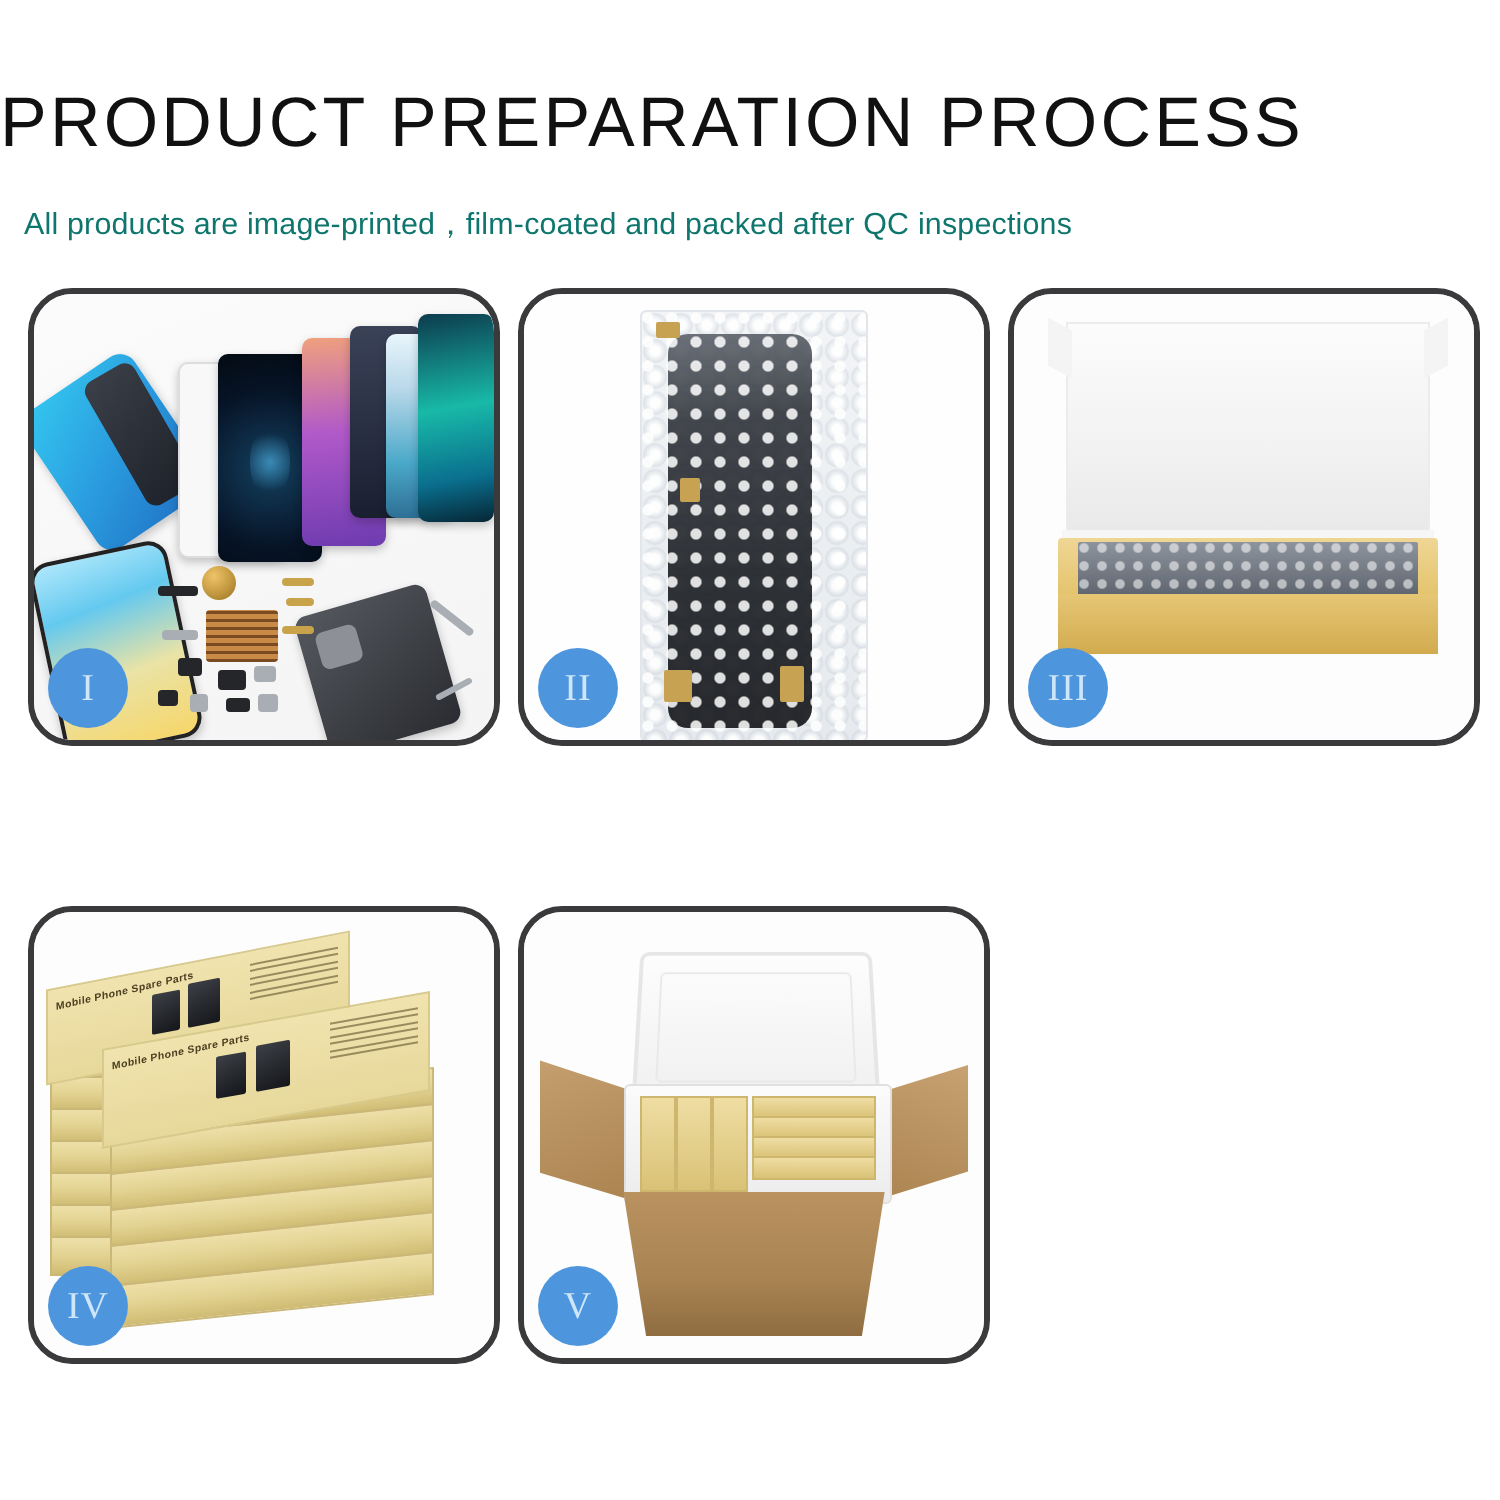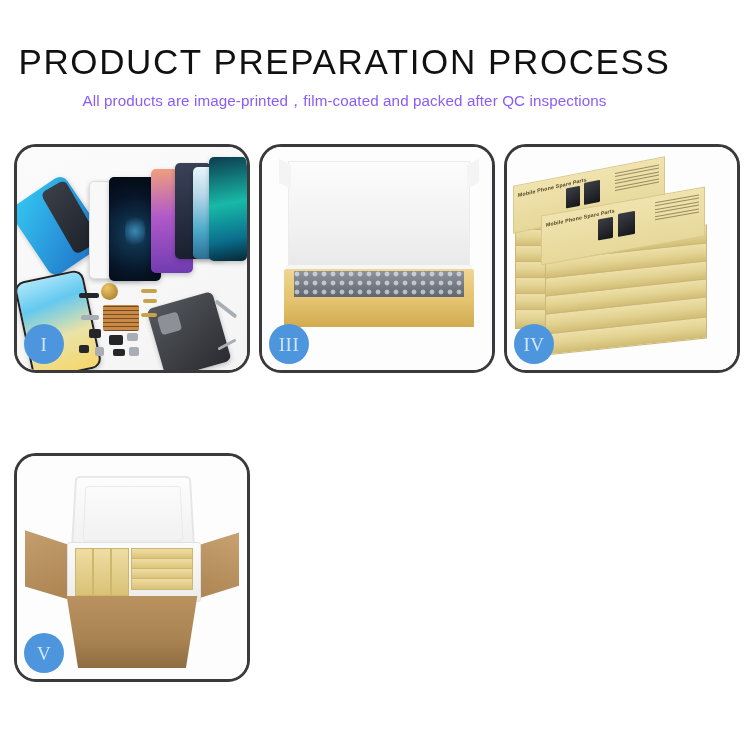--- a/index.html
+++ b/index.html
@@ -6,31 +6,31 @@
   body{
     width:750px;height:750px;
     background:#ffffff;
     font-family:"Liberation Sans", sans-serif;
     overflow:hidden;
     position:relative;
   }
   .page{width:750px;height:750px;position:relative;background:#fff;}
 
   
-  .header{position:absolute;left:0;top:0;width:689px;text-align:center;}
+  .header{position:absolute;left:0;top:0;width:689px;}
   .title{
     margin:0;padding-top:42px;
     font-size:35px;line-height:40px;
     font-weight:400;letter-spacing:1.6px;
     color:#111;font-family:"Liberation Sans", sans-serif;
   }
   .subtitle{
-    margin:0;padding-top:9px;
+    margin:12px;padding-top:9px;
     font-size:15.2px;line-height:20px;
-    color:#8b5cf6;letter-spacing:.1px;
+    color:#0f766e;letter-spacing:.1px;
   }
 
   
   .grid{
     position:absolute;left:14px;top:144px;
     width:722px;
     display:grid;
     grid-template-columns:236px 236px 236px;
     grid-template-rows:229px 229px;
     column-gap:9px;row-gap:80px;
@@ -316,20 +316,30 @@
         <div class="chip dark" style="left:62px;top:198px;width:10px;height:8px;"></div>
         <div class="chip silver" style="left:78px;top:200px;width:9px;height:9px;"></div>
         <div class="chip dark" style="left:96px;top:202px;width:12px;height:7px;"></div>
         <div class="chip silver" style="left:112px;top:200px;width:10px;height:9px;"></div>
         <div class="chip silver" style="left:196px;top:160px;width:26px;height:4px;transform:rotate(38deg);"></div>
         <div class="chip silver" style="left:200px;top:196px;width:20px;height:3px;transform:rotate(-28deg);"></div>
       </div>
       <div class="badge">I</div>
     </div>
 
+    <div class="panel">
+      <div class="photo p2">
+        <div class="bubblepack"></div>
+        <div class="flexg" style="left:66px;top:14px;width:12px;height:8px;"></div>
+        <div class="flexg" style="left:78px;top:92px;width:10px;height:12px;"></div>
+        <div class="flexg" style="left:70px;top:188px;width:14px;height:16px;"></div>
+        <div class="flexg" style="left:128px;top:186px;width:12px;height:18px;"></div>
+      </div>
+      <div class="badge">II</div>
+    </div>
 
     <div class="panel">
       <div class="photo p3">
         <div class="lid"></div>
         <div class="tray-lip"></div>
         <div class="tray"></div>
         <div class="tray-in"></div>
         <div class="tray-front"></div>
       </div>
       <div class="badge">III</div>

